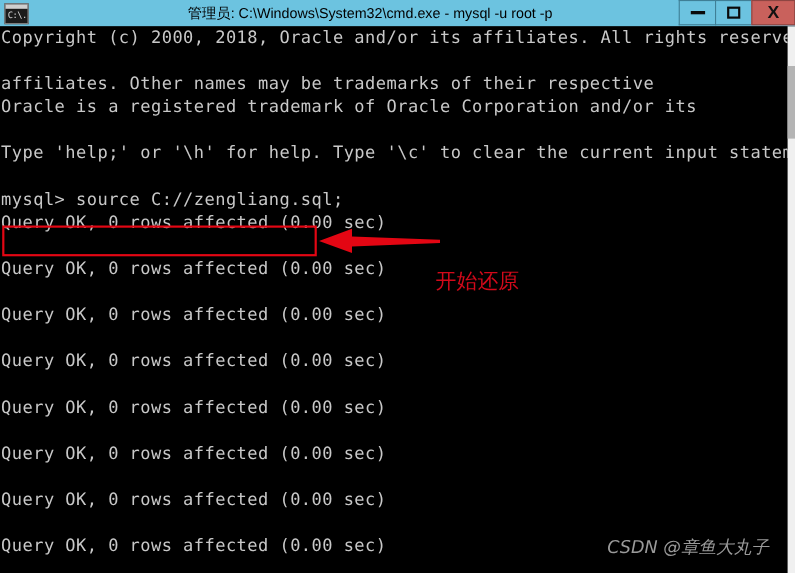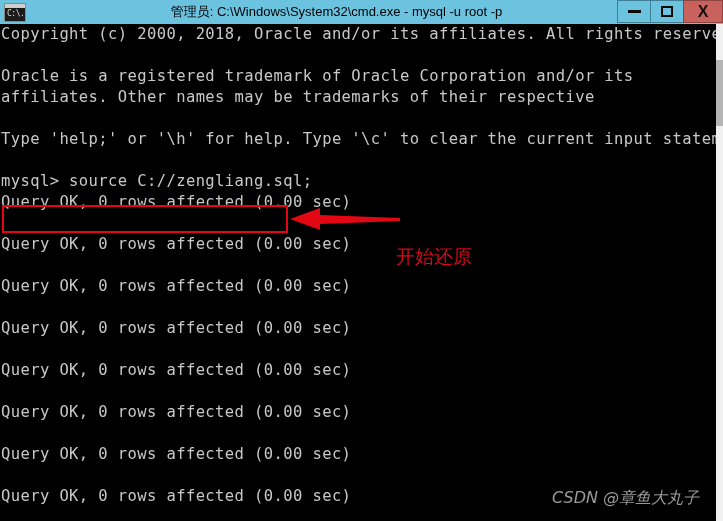--- a/index.html
+++ b/index.html
@@ -215,22 +215,22 @@
       </div>
       <div class="win-btn close">
         <span class="glyph-close">X</span>
       </div>
     </div>
   </div>
 
   <div class="terminal">
     <div class="term-line">Copyright (c) 2000, 2018, Oracle and/or its affiliates. All rights reserved.</div>
     <div class="term-line blank"></div>
+    <div class="term-line">affiliates. Other names may be trademarks of their respective</div>
     <div class="term-line">Oracle is a registered trademark of Oracle Corporation and/or its</div>
-    <div class="term-line">affiliates. Other names may be trademarks of their respective</div>
     <div class="term-line blank"></div>
     <div class="term-line">Type 'help;' or '\h' for help. Type '\c' to clear the current input statement.</div>
     <div class="term-line blank"></div>
     <div class="term-line">mysql&gt; source C://zengliang.sql;</div>
     <div class="term-line">Query OK, 0 rows affected (0.00 sec)</div>
     <div class="term-line blank"></div>
     <div class="term-line">Query OK, 0 rows affected (0.00 sec)</div>
     <div class="term-line blank"></div>
     <div class="term-line">Query OK, 0 rows affected (0.00 sec)</div>
     <div class="term-line blank"></div>

